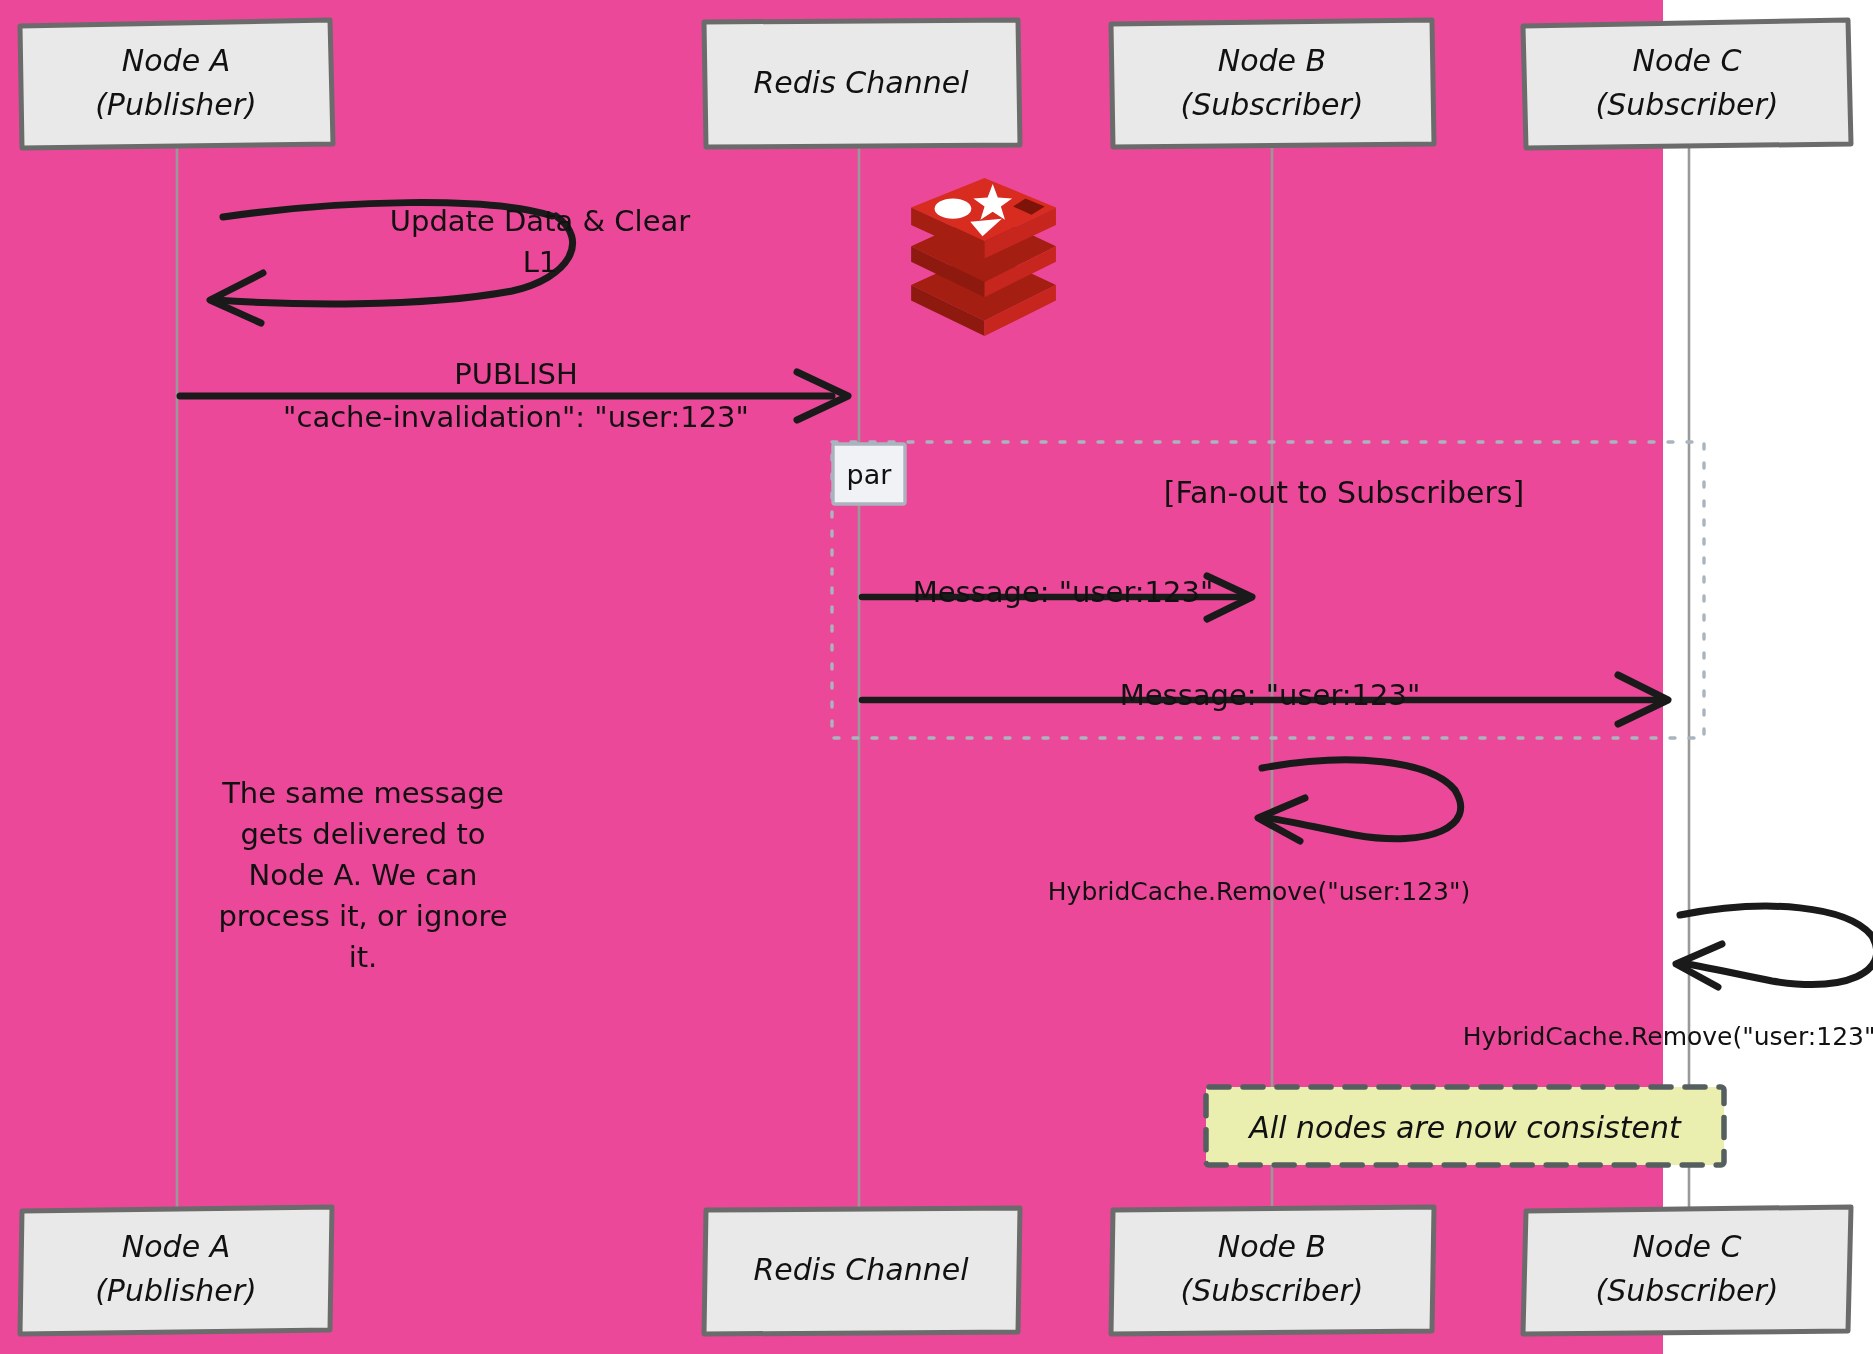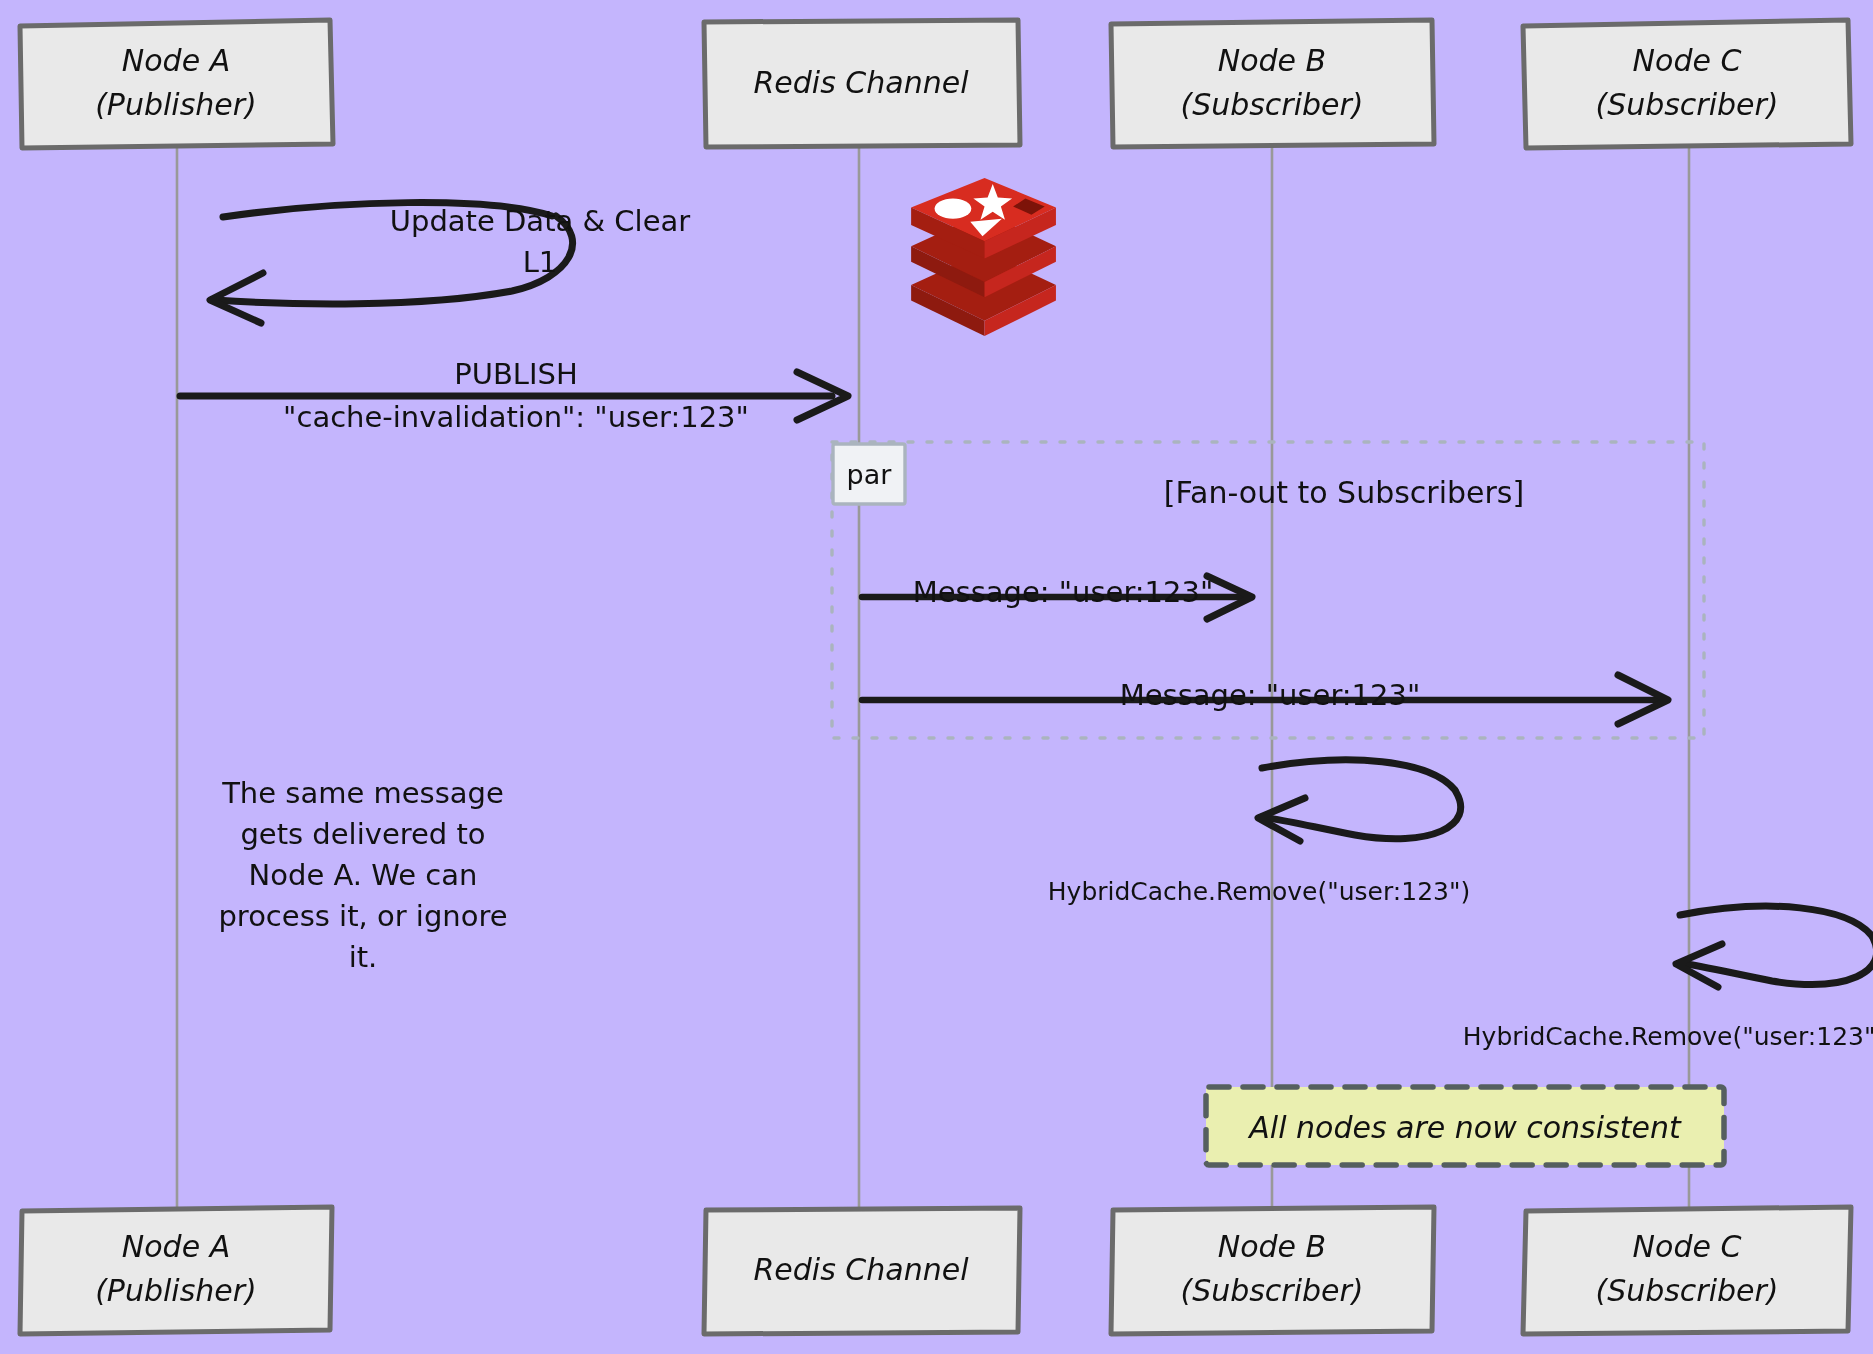--- a/index.html
+++ b/index.html
@@ -8,23 +8,23 @@
     background: #ffffff;
   }
   body {
     width: 1873px;
     height: 1354px;
     font-family: "DejaVu Sans", sans-serif;
     overflow: hidden;
   }
   #diagram-root {
     position: relative;
-    width: 1873px;
+    width: 1663px;
     height: 1354px;
-    background: #c4b5fd;
+    background: #ec4899;
   }
   svg.sequence-canvas {
     position: absolute;
     top: 0;
     left: 0;
     width: 1873px;
     height: 1354px;
   }
   .participant-box-fill {
     fill: #e9e9e9;

